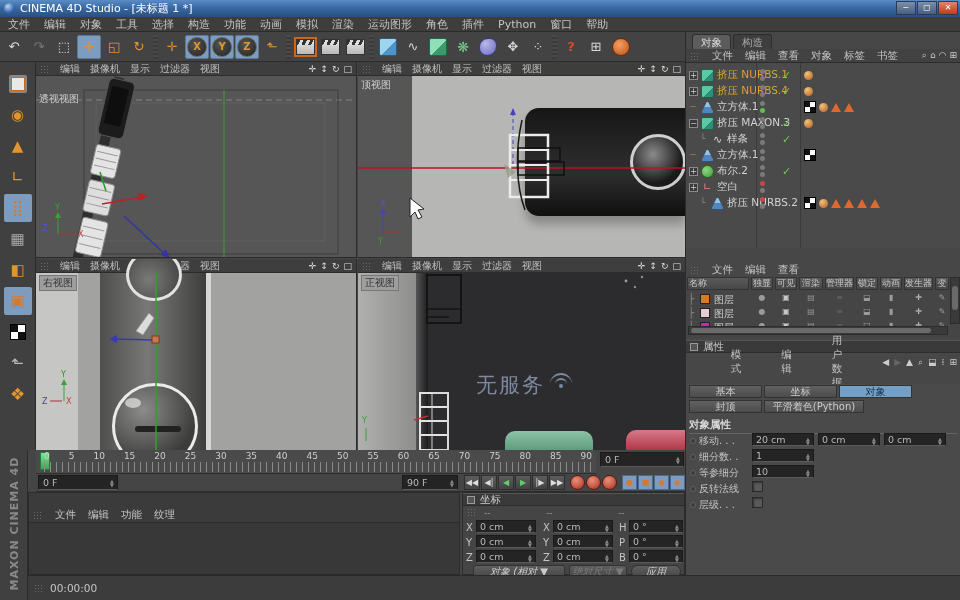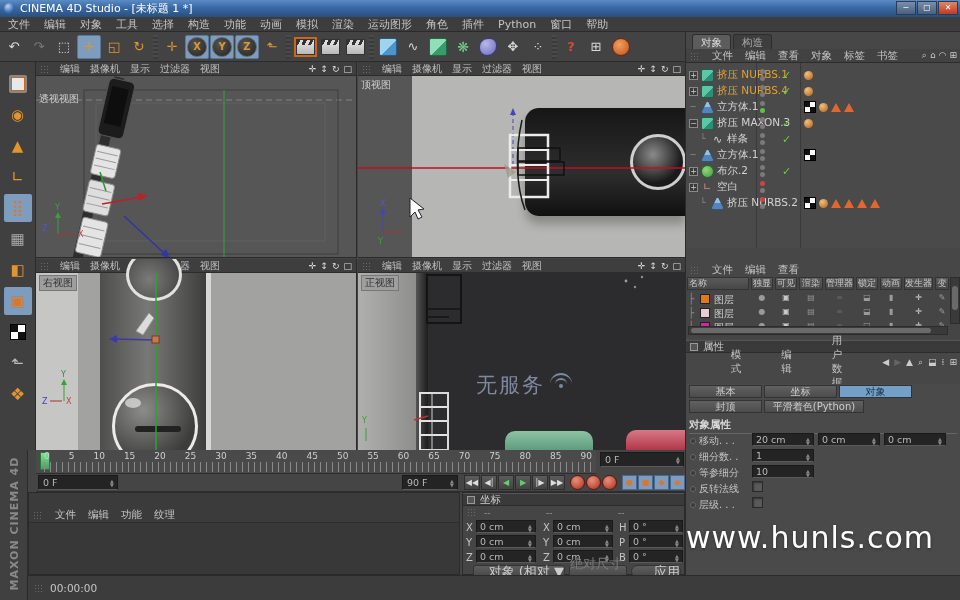--- a/index.html
+++ b/index.html
@@ -99,21 +99,21 @@
   #rangebar{position:absolute;left:120px;top:476px;width:278px;height:14px;background:#2e2e2e;border:1px solid #222;}
   #rangein{position:absolute;left:2px;top:1px;right:2px;bottom:1px;background:linear-gradient(#5e5e5e,#4a4a4a);border-radius:6px;display:flex;align-items:center;justify-content:space-between;font-size:9px;color:#c8c8c8;padding:0 6px;}
   .pb{width:16px;height:15px;background:linear-gradient(#5c5c5c,#434343);border:1px solid #2e2e2e;display:flex;align-items:center;justify-content:center;font-size:8px;color:#ddd;}
   .pb .g{color:#5fd06a;}
   .rb{width:15px;height:15px;border-radius:50%;background:radial-gradient(circle at 38% 32%,#e89078,#a83020);border:1px solid #551510;}
   .kb{width:15px;height:15px;background:#7d9cc0;border:1px solid #4a6a8e;display:flex;align-items:center;justify-content:center;font-size:8px;color:#d87828;}
   .kb.dark{background:#4a4a4a;border-color:#2e2e2e;color:#bbb;}
   
   #materials{left:28px;top:492px;width:432px;height:83px;background:#3b3b3b;border:1px solid #2b2b2b;}
   #coords{left:462px;top:492px;width:223px;height:83px;background:#454545;border:1px solid #2b2b2b;}
-  .cbtn{position:absolute;height:13px;background:linear-gradient(#5e5e5e,#474747);border:1px solid #333;border-radius:3px;font-size:13px;color:#ccc;display:flex;align-items:center;justify-content:flex-end;}
+  .cbtn{position:absolute;height:13px;background:linear-gradient(#5e5e5e,#474747);border:1px solid #333;border-radius:3px;font-size:10px;color:#ccc;display:flex;align-items:center;justify-content:center;font-style:italic;}
   
   #statusbar{left:28px;top:575px;width:932px;height:25px;background:#3c3c3c;border-top:1px solid #2a2a2a;display:flex;align-items:center;gap:6px;padding:0 6px;font-size:10.5px;color:#c6c6c6;}
   #maxon{left:0;top:450px;width:28px;height:150px;background:#404040;border-right:1px solid #2b2b2b;}
   #maxon div{position:absolute;left:-56px;top:64px;width:140px;transform:rotate(-90deg);font-size:11px;font-weight:bold;color:#8a8a8a;letter-spacing:1px;}
   #watermark{left:686px;top:520px;font-size:30px;color:#fff;font-weight:400;letter-spacing:1px;text-shadow:0 1px 3px rgba(0,0,0,.4);}
   .wifi{display:inline-block;position:relative;width:22px;height:16px;}
   .wifi i{position:absolute;border:2px solid #7a8aa0;border-bottom:none;border-left:none;border-right:none;border-radius:50%;}
 </style>
 </head>
 <body>
@@ -871,15 +871,14 @@
         </div>
       <div class="cbox abs" style="left:66px;top:81px;"></div>
     </div>
   </div>
 
   <div id="statusbar" class="abs">
     <span class="hgrip grip" style="width:10px;height:8px;"></span>
     <span>00:00:00</span>
   </div>
 
-  <div id="watermark" class="abs"><span>www.hunls.com</span></div>
 
 </div>
 
 </body></html>

